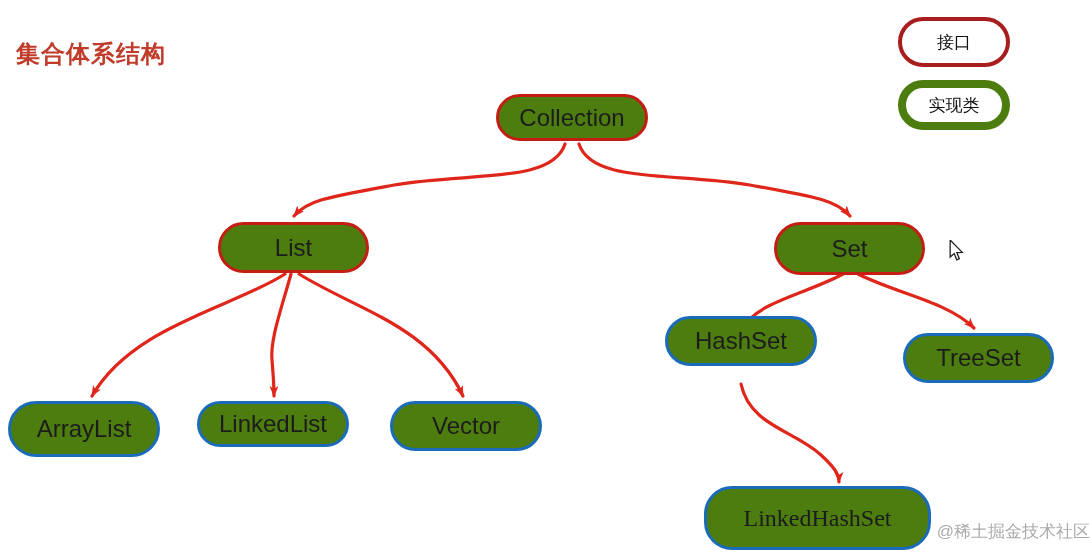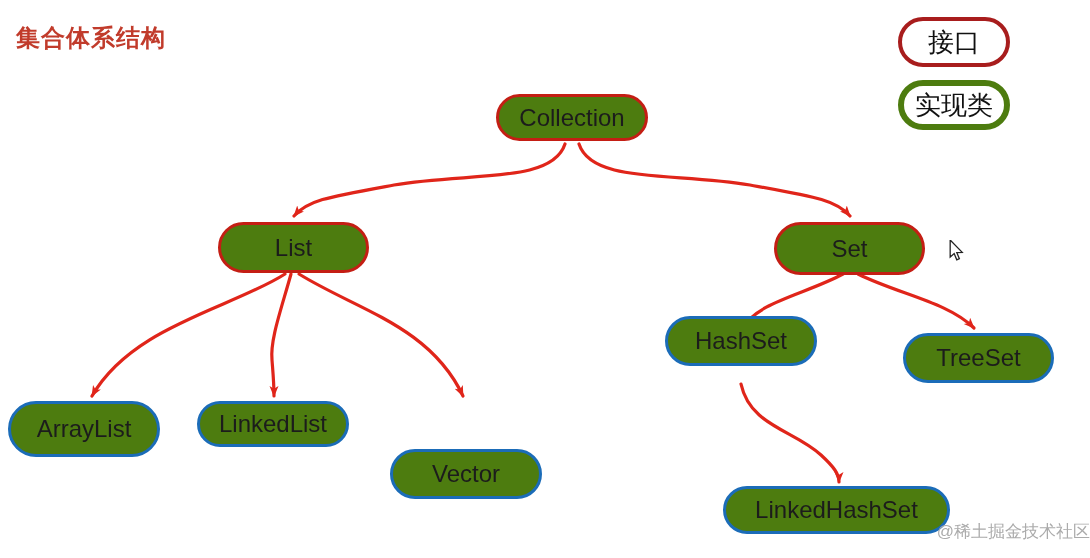--- a/index.html
+++ b/index.html
@@ -4,64 +4,64 @@
 <style>
   html, body { margin: 0; padding: 0; }
   body {
     width: 1090px; height: 558px;
     background: #ffffff;
     font-family: "Liberation Sans", sans-serif;
     position: relative;
     overflow: hidden;
   }
   .page-title {
-    position: absolute; left: 16px; top: 22px;
+    position: absolute; left: 16px; top: 38px;
     font-size: 24px; font-weight: bold;
     color: #c13b2b; letter-spacing: 1px;
   }
   .node {
     position: absolute;
     background: #4d7c0f;
     border-radius: 28px;
     display: flex; align-items: center; justify-content: center;
     font-size: 24px; color: #1c1c1c;
     box-sizing: border-box;
     z-index: 2;
   }
   .node.interface { border: 3px solid #c41e14; }
   .node.implementation { border: 3px solid #1b6cb8; }
 
   .legend-box {
     position: absolute;
     background: #ffffff;
     border-radius: 26px;
     display: flex; align-items: center; justify-content: center;
-    font-size: 26px; color: #111111;
+    font-size: 17px; color: #111111;
     box-sizing: border-box;
     z-index: 2;
   }
   .legend-interface {
     left: 898px; top: 17px; width: 112px; height: 50px;
     border: 4px solid #a81d1d;
   }
   .legend-impl {
     left: 898px; top: 80px; width: 112px; height: 50px;
-    border: 6px solid #4d7c0f;
+    border: 8px solid #4d7c0f;
   }
 
   
   .n-collection    { left: 496px; top: 94px;  width: 152px; height: 47px; }
   .n-list          { left: 218px; top: 222px; width: 151px; height: 51px; }
   .n-set           { left: 774px; top: 222px; width: 151px; height: 53px; }
   .n-arraylist     { left: 8px;   top: 401px; width: 152px; height: 56px; }
   .n-linkedlist    { left: 197px; top: 401px; width: 152px; height: 46px; }
-  .n-vector        { left: 390px; top: 401px; width: 152px; height: 50px; margin-top: 48px; }
+  .n-vector        { left: 390px; top: 401px; width: 152px; height: 50px; }
   .n-hashset       { left: 665px; top: 316px; width: 152px; height: 50px; }
   .n-treeset       { left: 903px; top: 333px; width: 151px; height: 50px; }
-  .n-linkedhashset { left: 723px; top: 486px; width: 227px; height: 48px; }
+  .n-linkedhashset { left: 704px; top: 486px; width: 227px; height: 64px; font-family: Liberation Serif, serif; }
 
   #edges-svg {
     position: absolute; left: 0; top: 0;
     width: 1090px; height: 558px;
     z-index: 1;
     pointer-events: none;
   }
   #edges-svg path.edge {
     fill: none;
     stroke: #e0251a;

